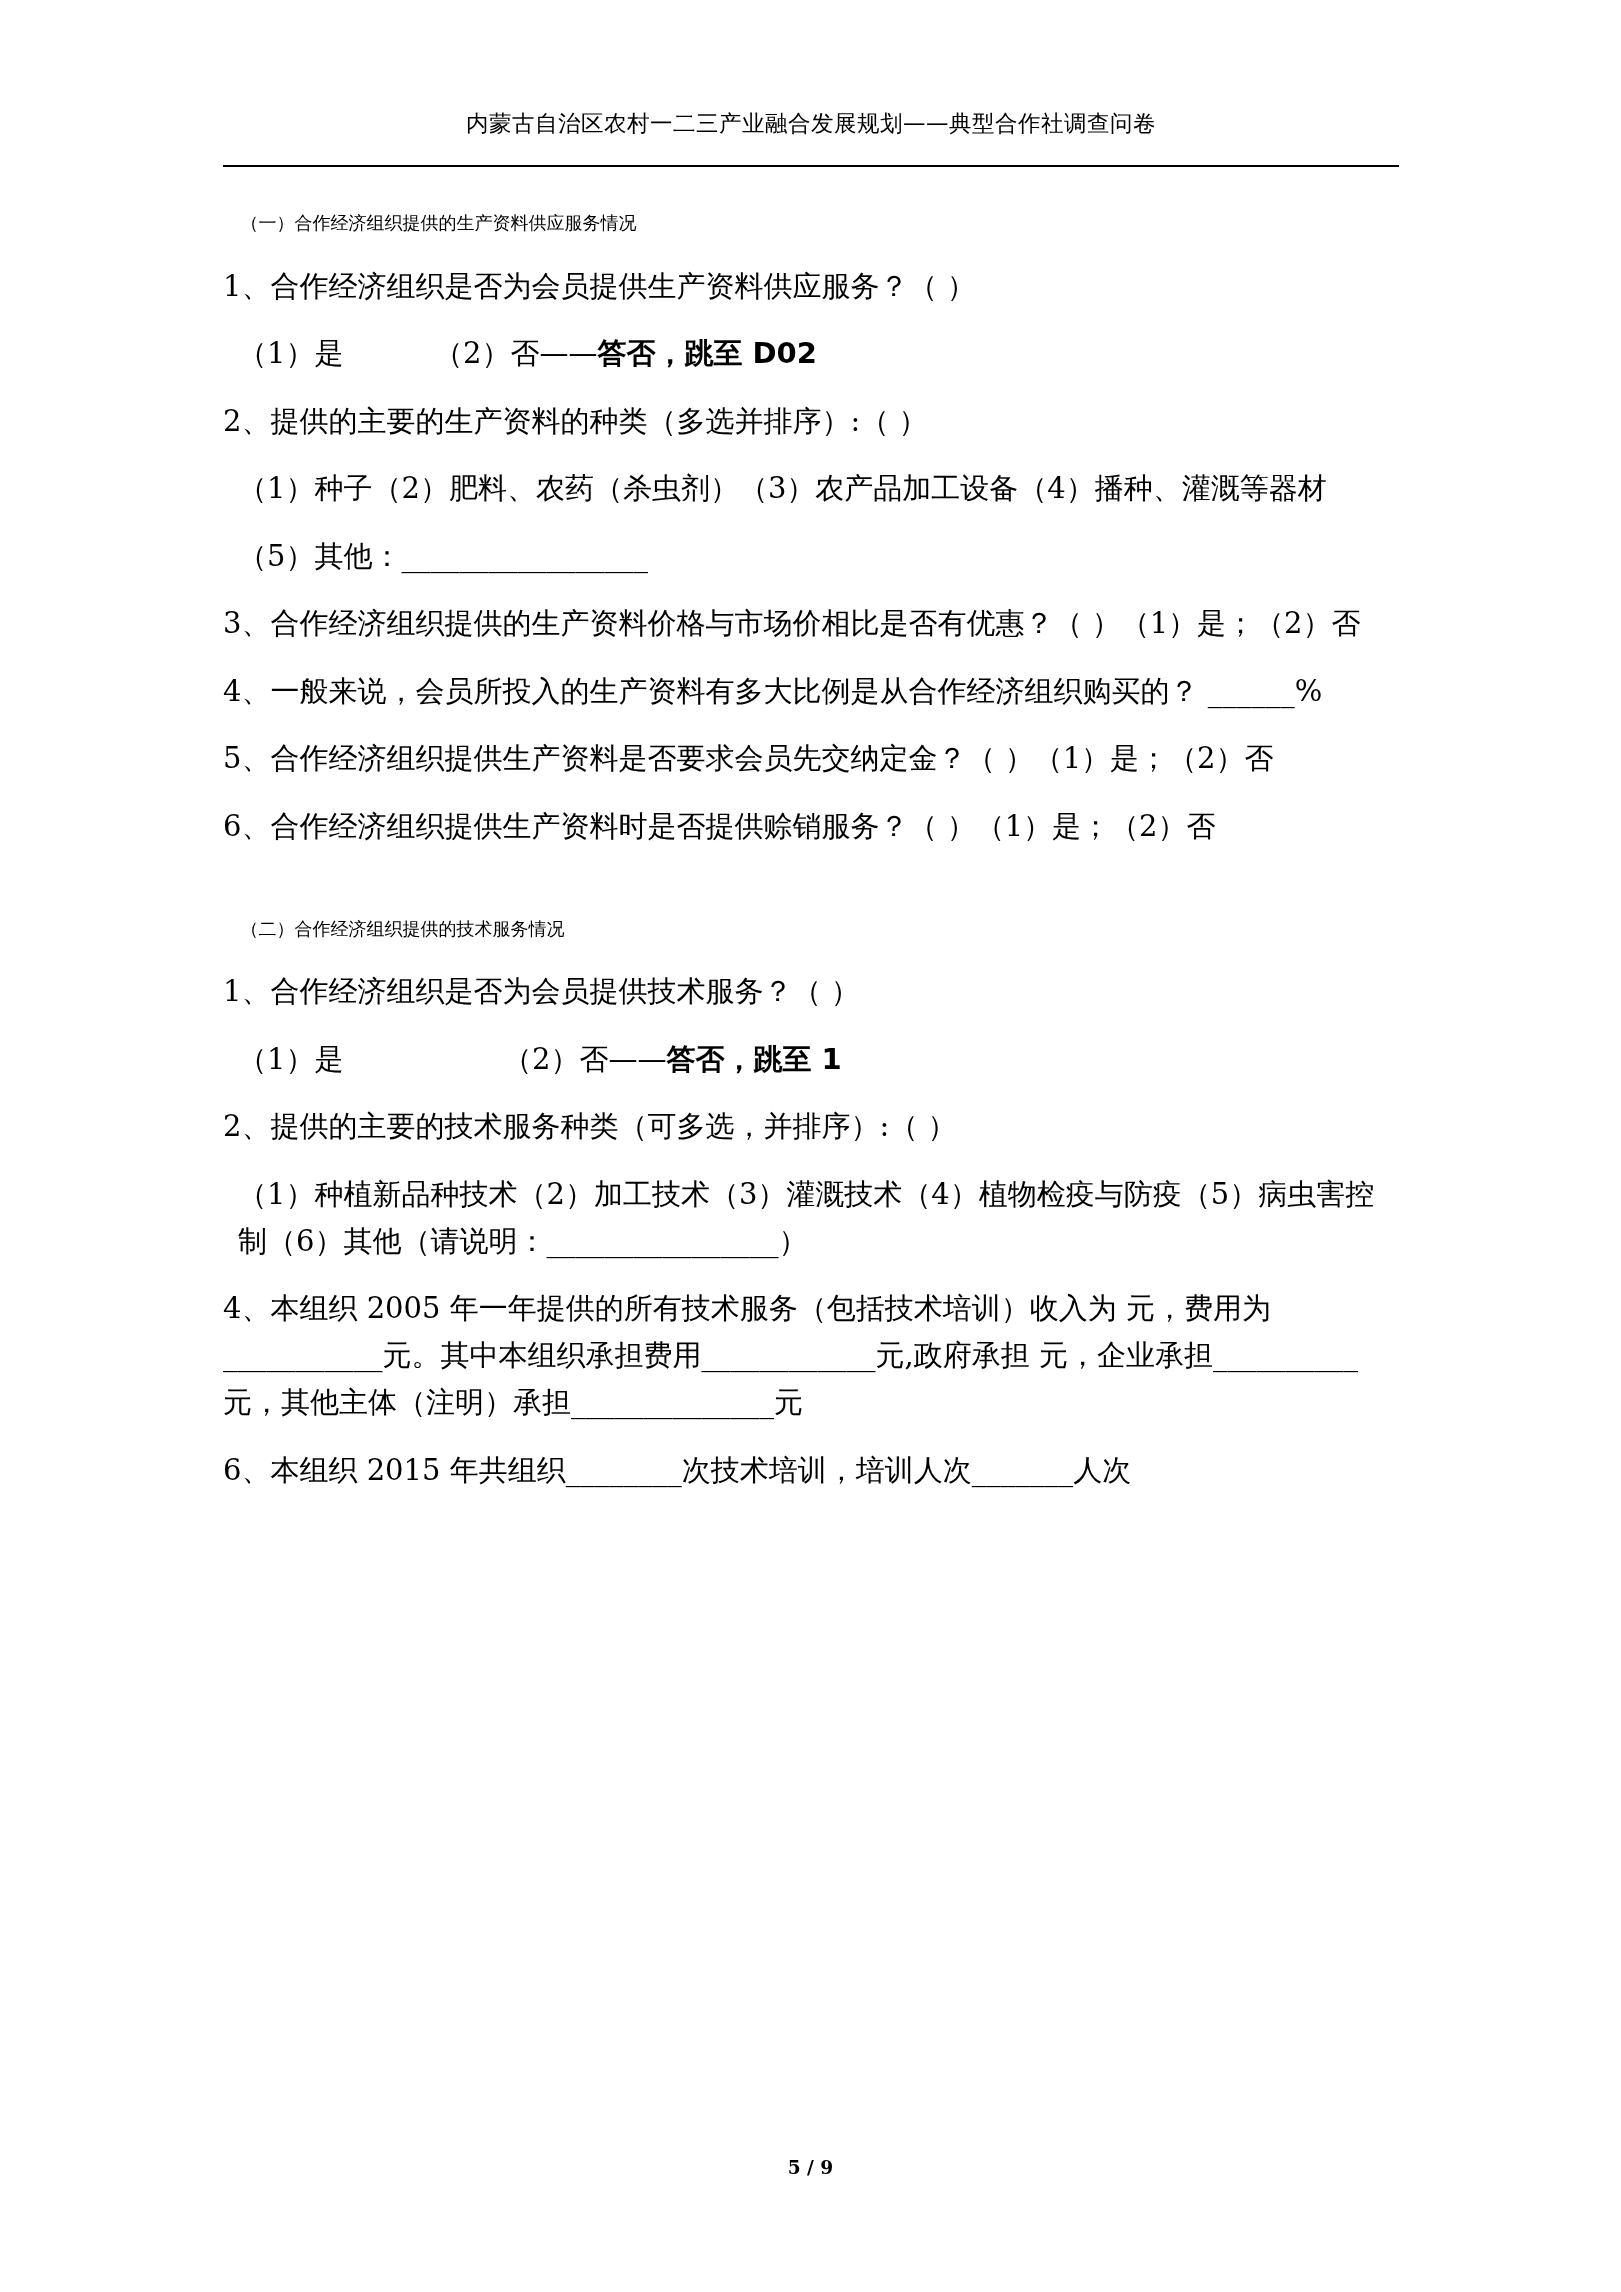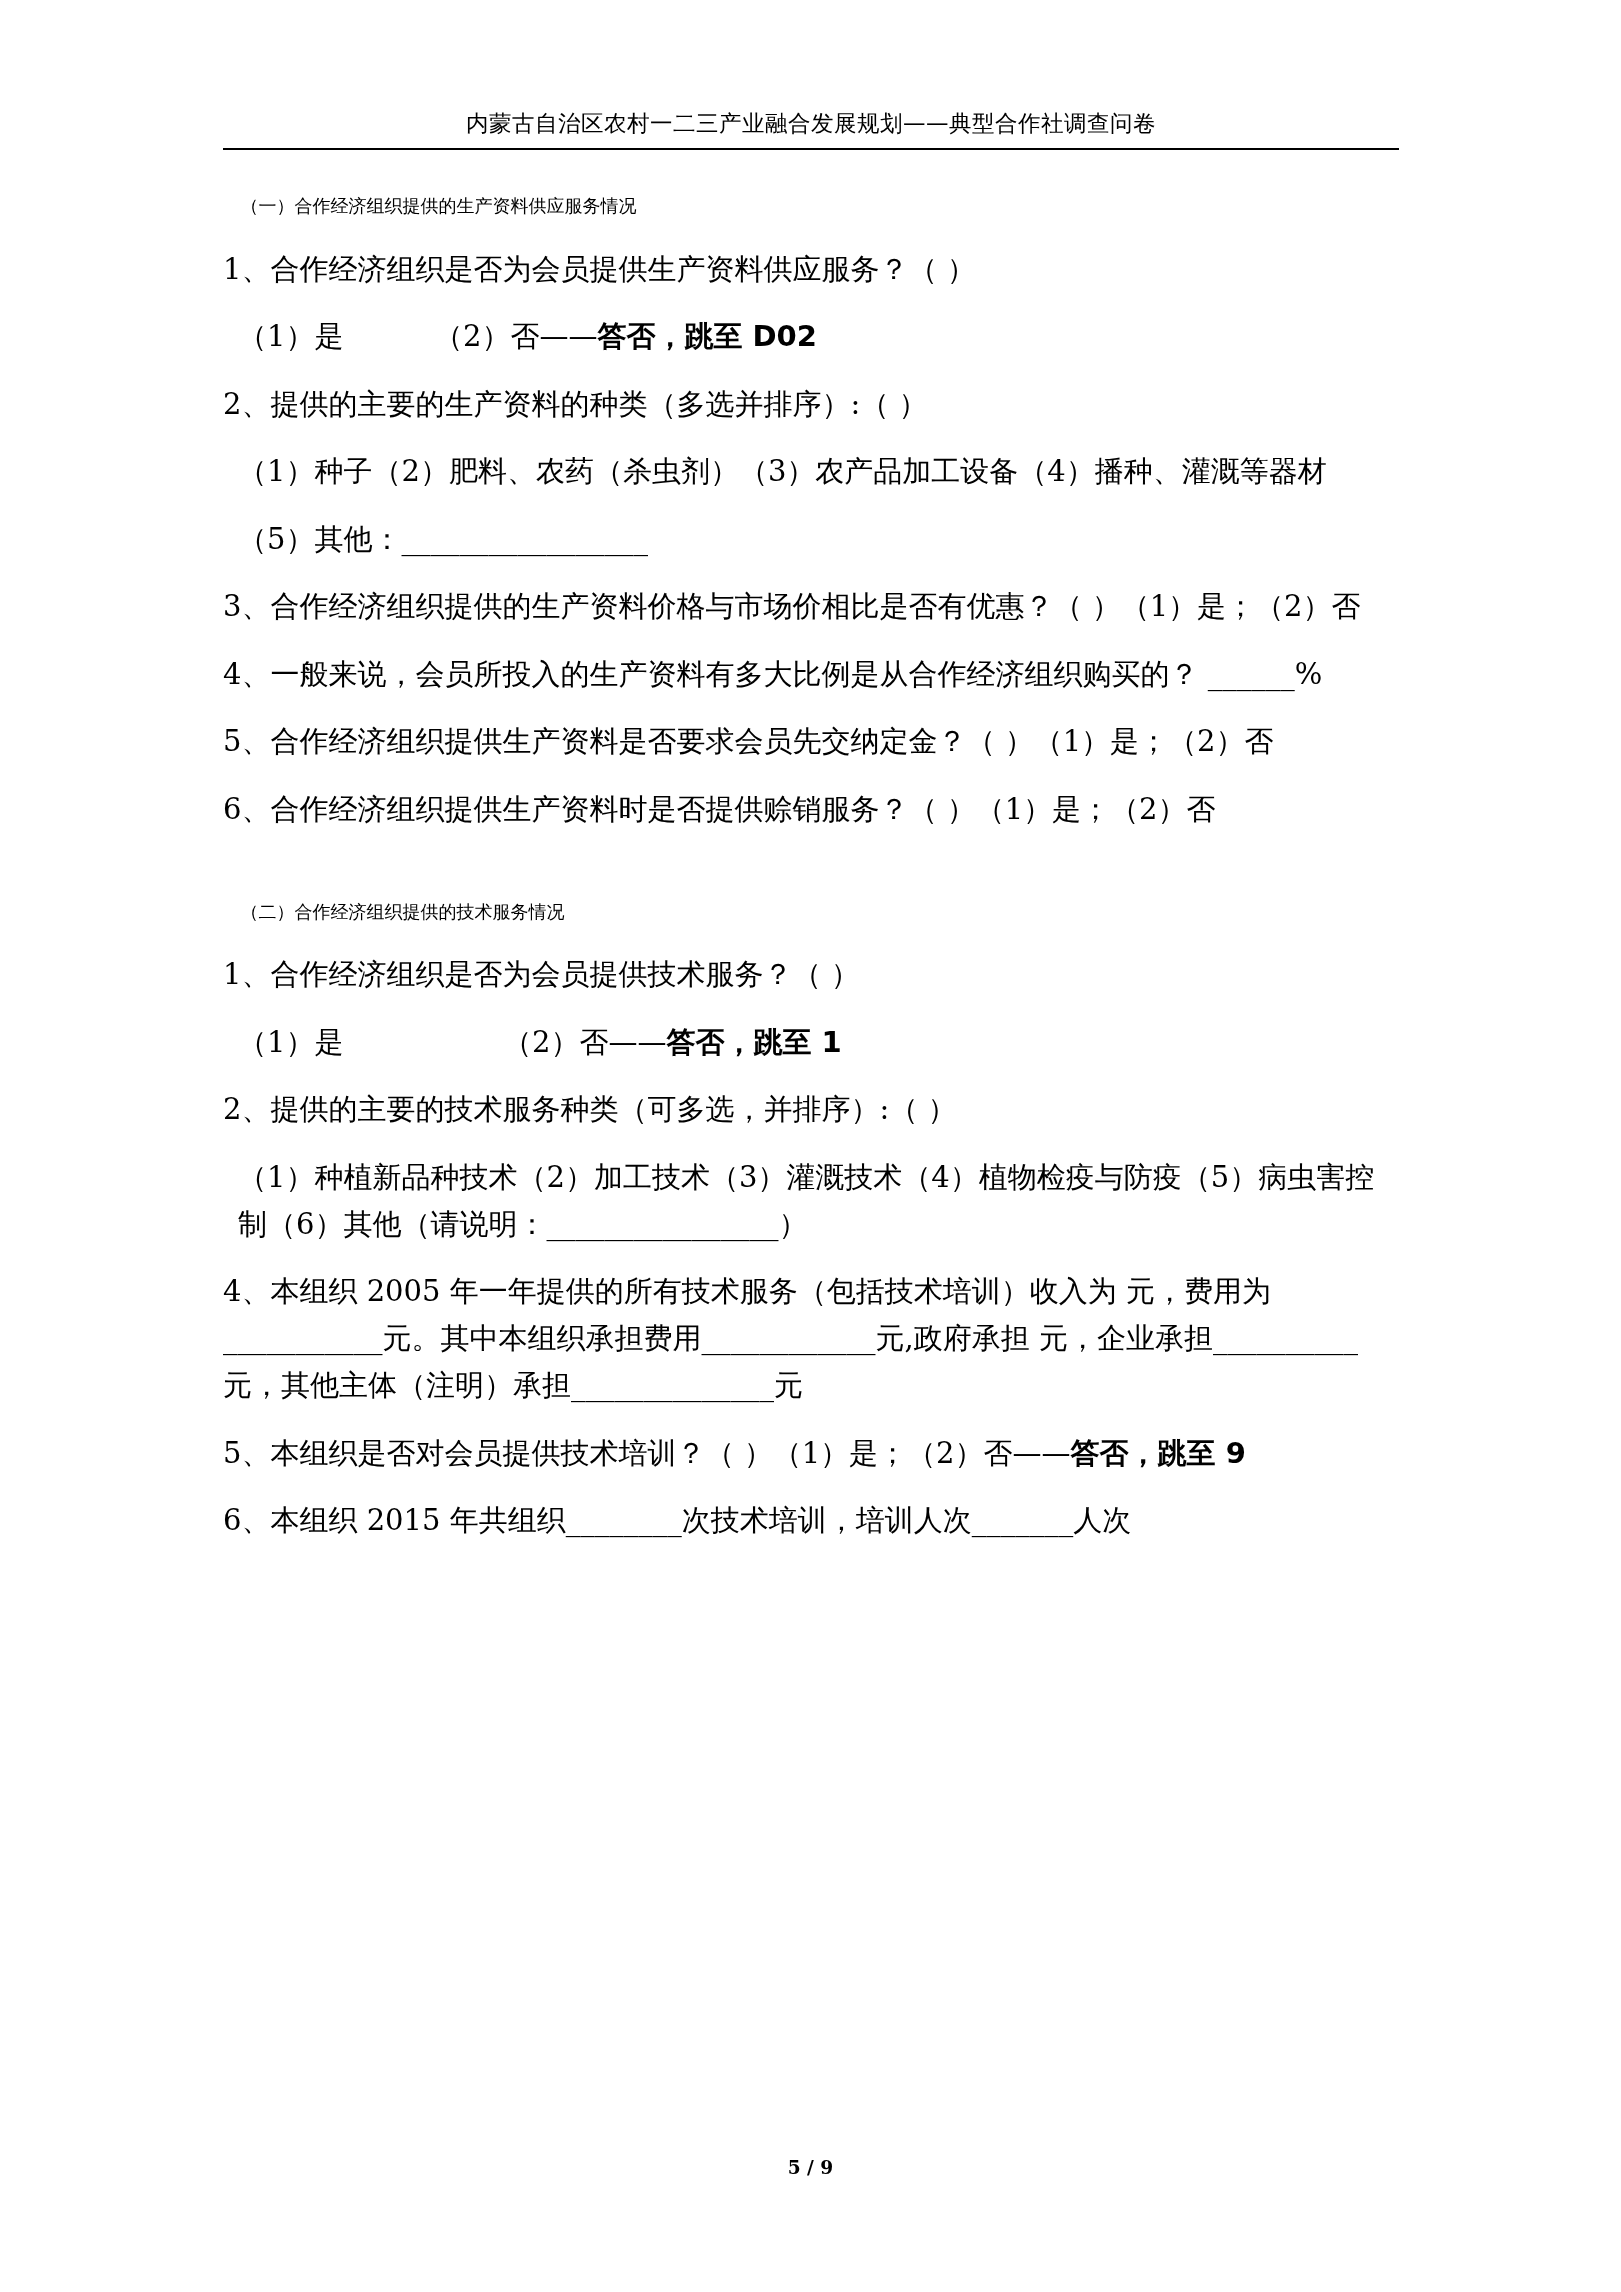--- a/index.html
+++ b/index.html
@@ -21,21 +21,21 @@
     position: absolute;
     left: 223px;
     top: 108px;
     width: 1176px;
   }
   .header {
     text-align: center;
     font-size: 22.5px;
     font-family: "DejaVu Sans", "Liberation Sans", sans-serif;
     letter-spacing: 0.5px;
-    padding-bottom: 9px;
+    padding-bottom: 26px;
     border-bottom: 2.5px solid #000;
     margin-bottom: 43px;
   }
   .sect-title {
     font-size: 18px;
     font-family: Liberation Sans, sans-serif;
     margin: 0 0 25.5px 17.6px;
     line-height: 1.5;
   }
   .q {
@@ -111,21 +111,20 @@
 
     <div class="q indent"><span class="opt-wide2">（1）是</span><span>（2）否——</span><span class="bold">答否，跳至 1</span></div>
 
     <div class="q">2、提供的主要的技术服务种类（可多选，并排序）:（                ）</div>
 
     <div class="q indent">（1）种植新品种技术（2）加工技术（3）灌溉技术（4）植物检疫与防疫（5）病虫害控制（6）其他（请说明：________________）</div>
 
 
     <div class="q">4、本组织 2005 年一年提供的所有技术服务（包括技术培训）收入为     元，费用为___________元。其中本组织承担费用____________元,政府承担     元，企业承担__________元，其他主体（注明）承担______________元</div>
 
-    <div class="q"><span>5、本组织是否对会员提供技术培训？（     ）（1）是；（2）否——</span><span class="bold">答否，跳至 9</span></div>
 
     <div class="q">6、本组织 2015 年共组织________次技术培训，培训人次_______人次</div>
 
 
   </div>
 
   <div class="footer">5 / 9</div>
 
 </div>
 

